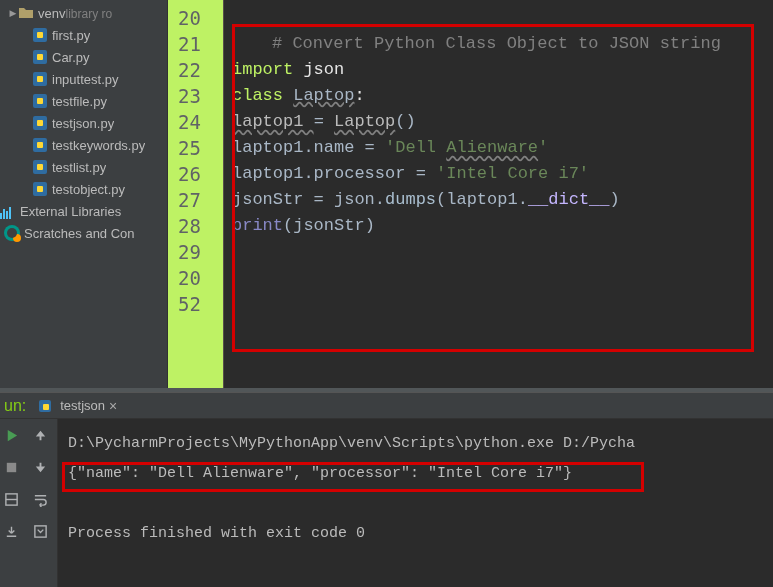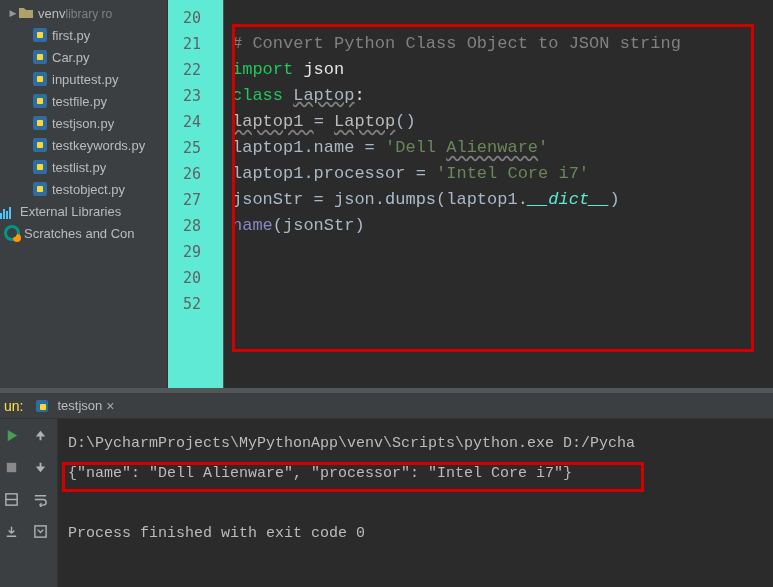--- a/index.html
+++ b/index.html
@@ -60,46 +60,46 @@
     background:#3c3f41;
   }
   .scratch-badge {
     position:absolute; left:9px; top:9px; width:8px; height:8px;
     background:#FF9800; border-radius:50%;
   }
   .label { white-space: nowrap; overflow: hidden; }
   .lib-root { color: #808080; font-size: 12px; }
 
   .gutter {
-    width: 56px; background: #5eead4;
+    width: 56px; background: #bef264;
     color: #606366; font-family: Consolas, monospace;
-    font-size: 15px; text-align: right;
+    font-size: 19px; text-align: right;
     padding: 5px 22px 0 0; line-height: 26px;
     border-right: 1px solid #57504a;
   }
   .gutter .ln { height: 26px; }
 
   .editor {
     flex: 1; background: #2b2b2b; position: relative;
     font-family: Consolas, "Courier New", monospace;
     font-size: 17px; line-height: 26px;
     padding: 5px 0 0 8px;
   }
   .editor .row { height: 26px; white-space: pre; }
   .editor .vline {
     position:absolute; left:6px; top:5px; bottom:10px;
   }
-  .tk-com { color: #808080; }
-  .tk-kw  { color: #22c55e; }
+  .tk-com { color: #808080; padding-left: 40px; }
+  .tk-kw  { color: #bef264; }
   .tk-def { color: #e5e5e5; }
   .tk-str { color: #6a8759; }
   .tk-call{ color: #aabfd0; }
   .tk-id  { color: #a9b7c6; }
   .tk-blt { color: #8888c6; }
-  .tk-dund{ color: #5eead4; font-style: italic; }
+  .tk-dund{ color: #c4b5fd; }
   .tk-ul  { text-decoration: underline wavy #808080; text-underline-offset: 3px; }
   .tk-class { color: #a9b7c6; text-decoration: underline wavy #808080; }
 
   .red-box-1 {
     position: absolute; left: 232px; top: 24px;
     width: 522px; height: 328px;
     border: 3px solid #d40000; pointer-events: none;
   }
   .red-box-2 {
     position: absolute; left: 62px; top: 462px;
@@ -109,21 +109,21 @@
 
   .run-frame {
     position: absolute; left:0; right:0; top: 392px; bottom:0;
     background: #2b2b2b; border-top:1px solid #555;
   }
   .run-tabs {
     height: 26px; background:#3c3f41;
     display:flex; align-items:center; padding-left:4px;
     border-bottom:1px solid #323232;
   }
-  .run-label { color:#fde047; font-size:14px; }
+  .run-label { color:#84cc16; font-size:16px; }
   .run-tab {
     display:flex; align-items:center; height:26px;
     padding: 0 8px; margin-left:4px; gap:4px;
   }
   .run-tab .pyfile { width:14px; height:14px; }
   .tab-close { color:#aaa; font-size:14px; cursor:pointer; }
 
   .run-body { display:flex; height:169px; }
   .run-gutter {
     width: 58px; background:#3c3f41;
@@ -236,21 +236,21 @@
   <div class="editor" id="editor">
     <div class="vline"></div>
   <div class="row"></div>
       <div class="row"><span class="tk-com"># Convert Python Class Object to JSON string</span></div>
       <div class="row"><span class="tk-kw">import </span><span class="tk-def">json</span></div>
       <div class="row"><span class="tk-kw">class </span><span class="tk-class">Laptop</span><span class="tk-def">:</span></div>
       <div class="row"><span class="tk-ul">laptop1 </span><span class="tk-id">= </span><span class="tk-ul">Laptop</span><span class="tk-id">()</span></div>
       <div class="row"><span class="tk-id">laptop1.name = </span><span class="tk-str">'Dell </span><span class="tk-str tk-ul">Alienware</span><span class="tk-str">'</span></div>
       <div class="row"><span class="tk-id">laptop1.processor = </span><span class="tk-str">'Intel Core i7'</span></div>
       <div class="row"><span class="tk-id">jsonStr = json.</span><span class="tk-call">dumps</span><span class="tk-id">(laptop1.</span><span class="tk-dund">__dict__</span><span class="tk-id">)</span></div>
-      <div class="row"><span class="tk-blt">name</span><span class="tk-id">(jsonStr)</span></div>
+      <div class="row"><span class="tk-blt">print</span><span class="tk-id">(jsonStr)</span></div>
       <div class="row"></div>
     </div>
 
 </div>
 
 <div class="divider"></div>
 
 <div class="run-frame">
   <div class="run-tabs">
     <span class="run-label">un:</span>

